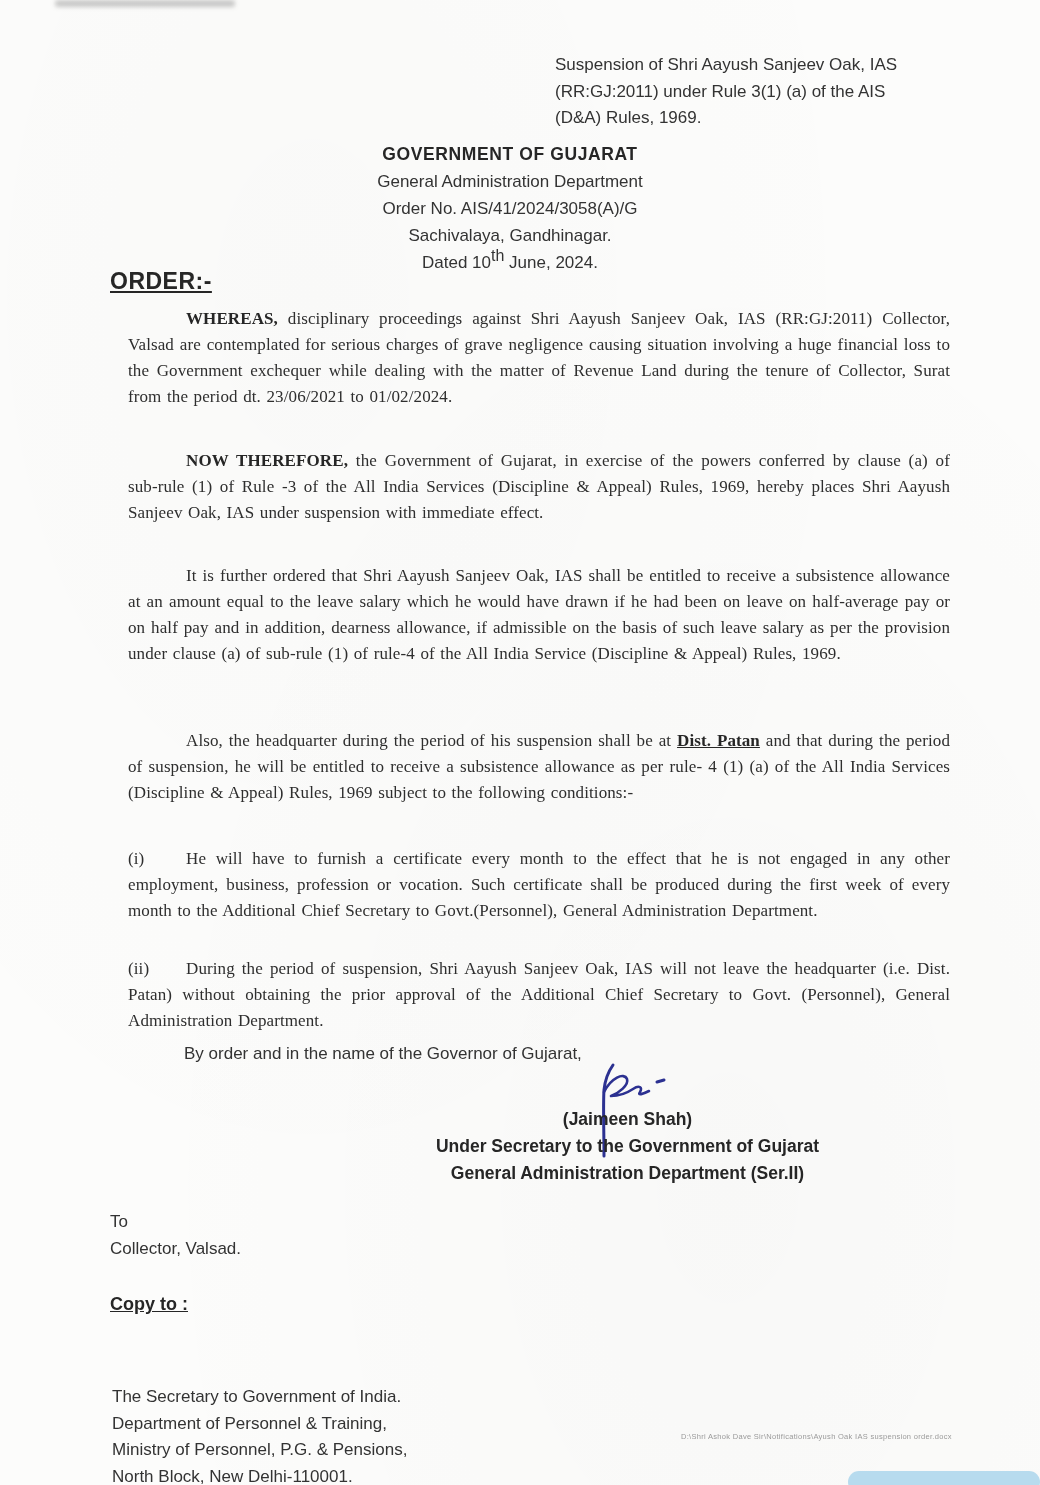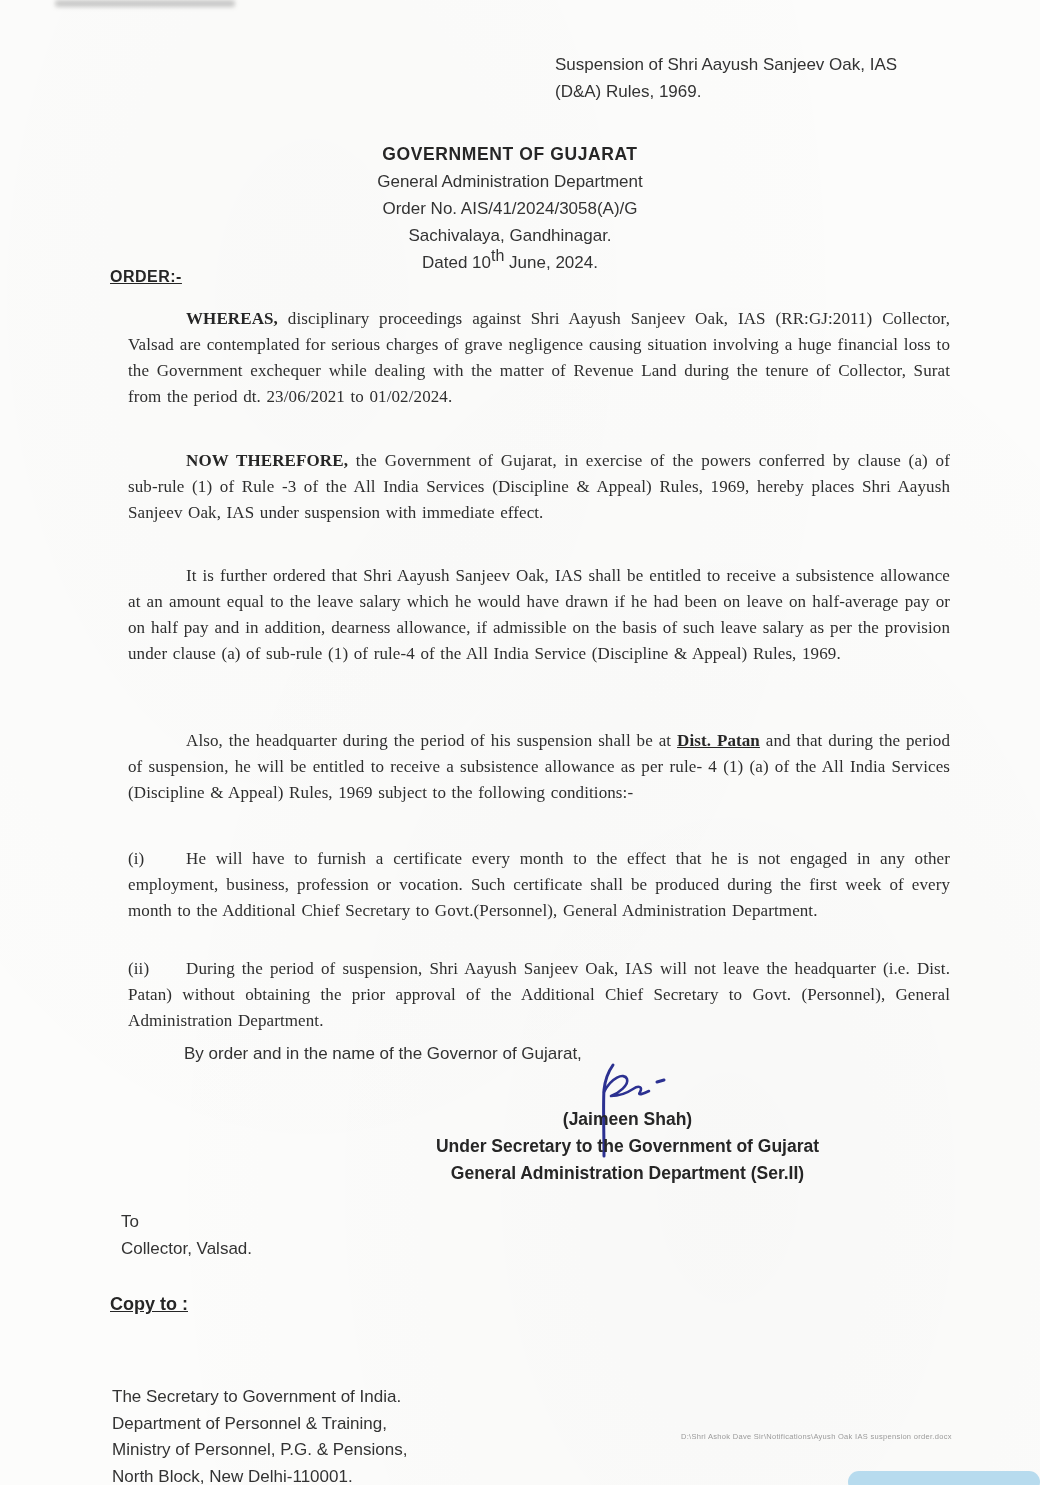--- a/index.html
+++ b/index.html
@@ -41,33 +41,33 @@
   .letterhead {
     left: 115px; top: 141px; width: 790px;
     text-align: center;
     font-size: 17px; line-height: 27px;
     color: #333;
   }
   .letterhead .lh-title { font-size: 17.5px; letter-spacing: 0.6px; }
   sup { font-size: 16px; vertical-align: super; line-height: 0; }
   .order-label {
     left: 110px; top: 268px;
-    font-size: 16px; letter-spacing: 0.5px;
+    font-size: 23px; letter-spacing: 0.5px;
   }
   .para { left: 128px; width: 822px; font-family: Liberation Serif, serif; }
   .hang-label { display: inline-block; width: 58px; text-indent: 0; }
   .by-order { left: 168px; top: 1044px; font-size: 17px; color: #333; margin-left: 16px; }
   .signatory {
     left: 210px; top: 1106px; width: 835px;
     text-align: center; font-weight: bold;
     font-size: 17.5px; line-height: 27px; color: #262626;
   }
   .to-block {
     left: 110px; top: 1208px;
-    font-size: 17px; line-height: 27px; color: #333; margin-left: 11px;
+    font-size: 17px; line-height: 27px; color: #333;
   }
   .copy-label { left: 110px; top: 1294px; font-size: 18px; text-align: right; }
   .copy-block {
     left: 112px; top: 1384px;
     font-size: 17px; line-height: 26.5px; color: #333;
   }
   .footer-path {
     left: 637px; top: 1432px;
     font-size: 7.5px; color: #9a9a9a; letter-spacing: 0.3px; padding-left: 44px;
   }
@@ -86,20 +86,21 @@
 </style>
 </head>
 <body>
 
 <div class="page">
 
   <div class="abs smudge-top"></div>
 
   <div class="abs subject-block">
     <div>Suspension of Shri Aayush Sanjeev Oak, IAS</div>
+    <div>(RR:GJ:2011) under Rule 3(1) (a) of the AIS</div>
     <div>(D&amp;A) Rules, 1969.</div>
   </div>
 
   <div class="abs letterhead">
     <div class="bold lh-title">GOVERNMENT OF GUJARAT</div>
     <div>General Administration Department</div>
     <div>Order No. AIS/41/2024/3058(A)/G</div>
     <div>Sachivalaya, Gandhinagar.</div>
     <div><span>Dated 10</span><sup>th</sup><span> June, 2024.</span></div>
   </div>

